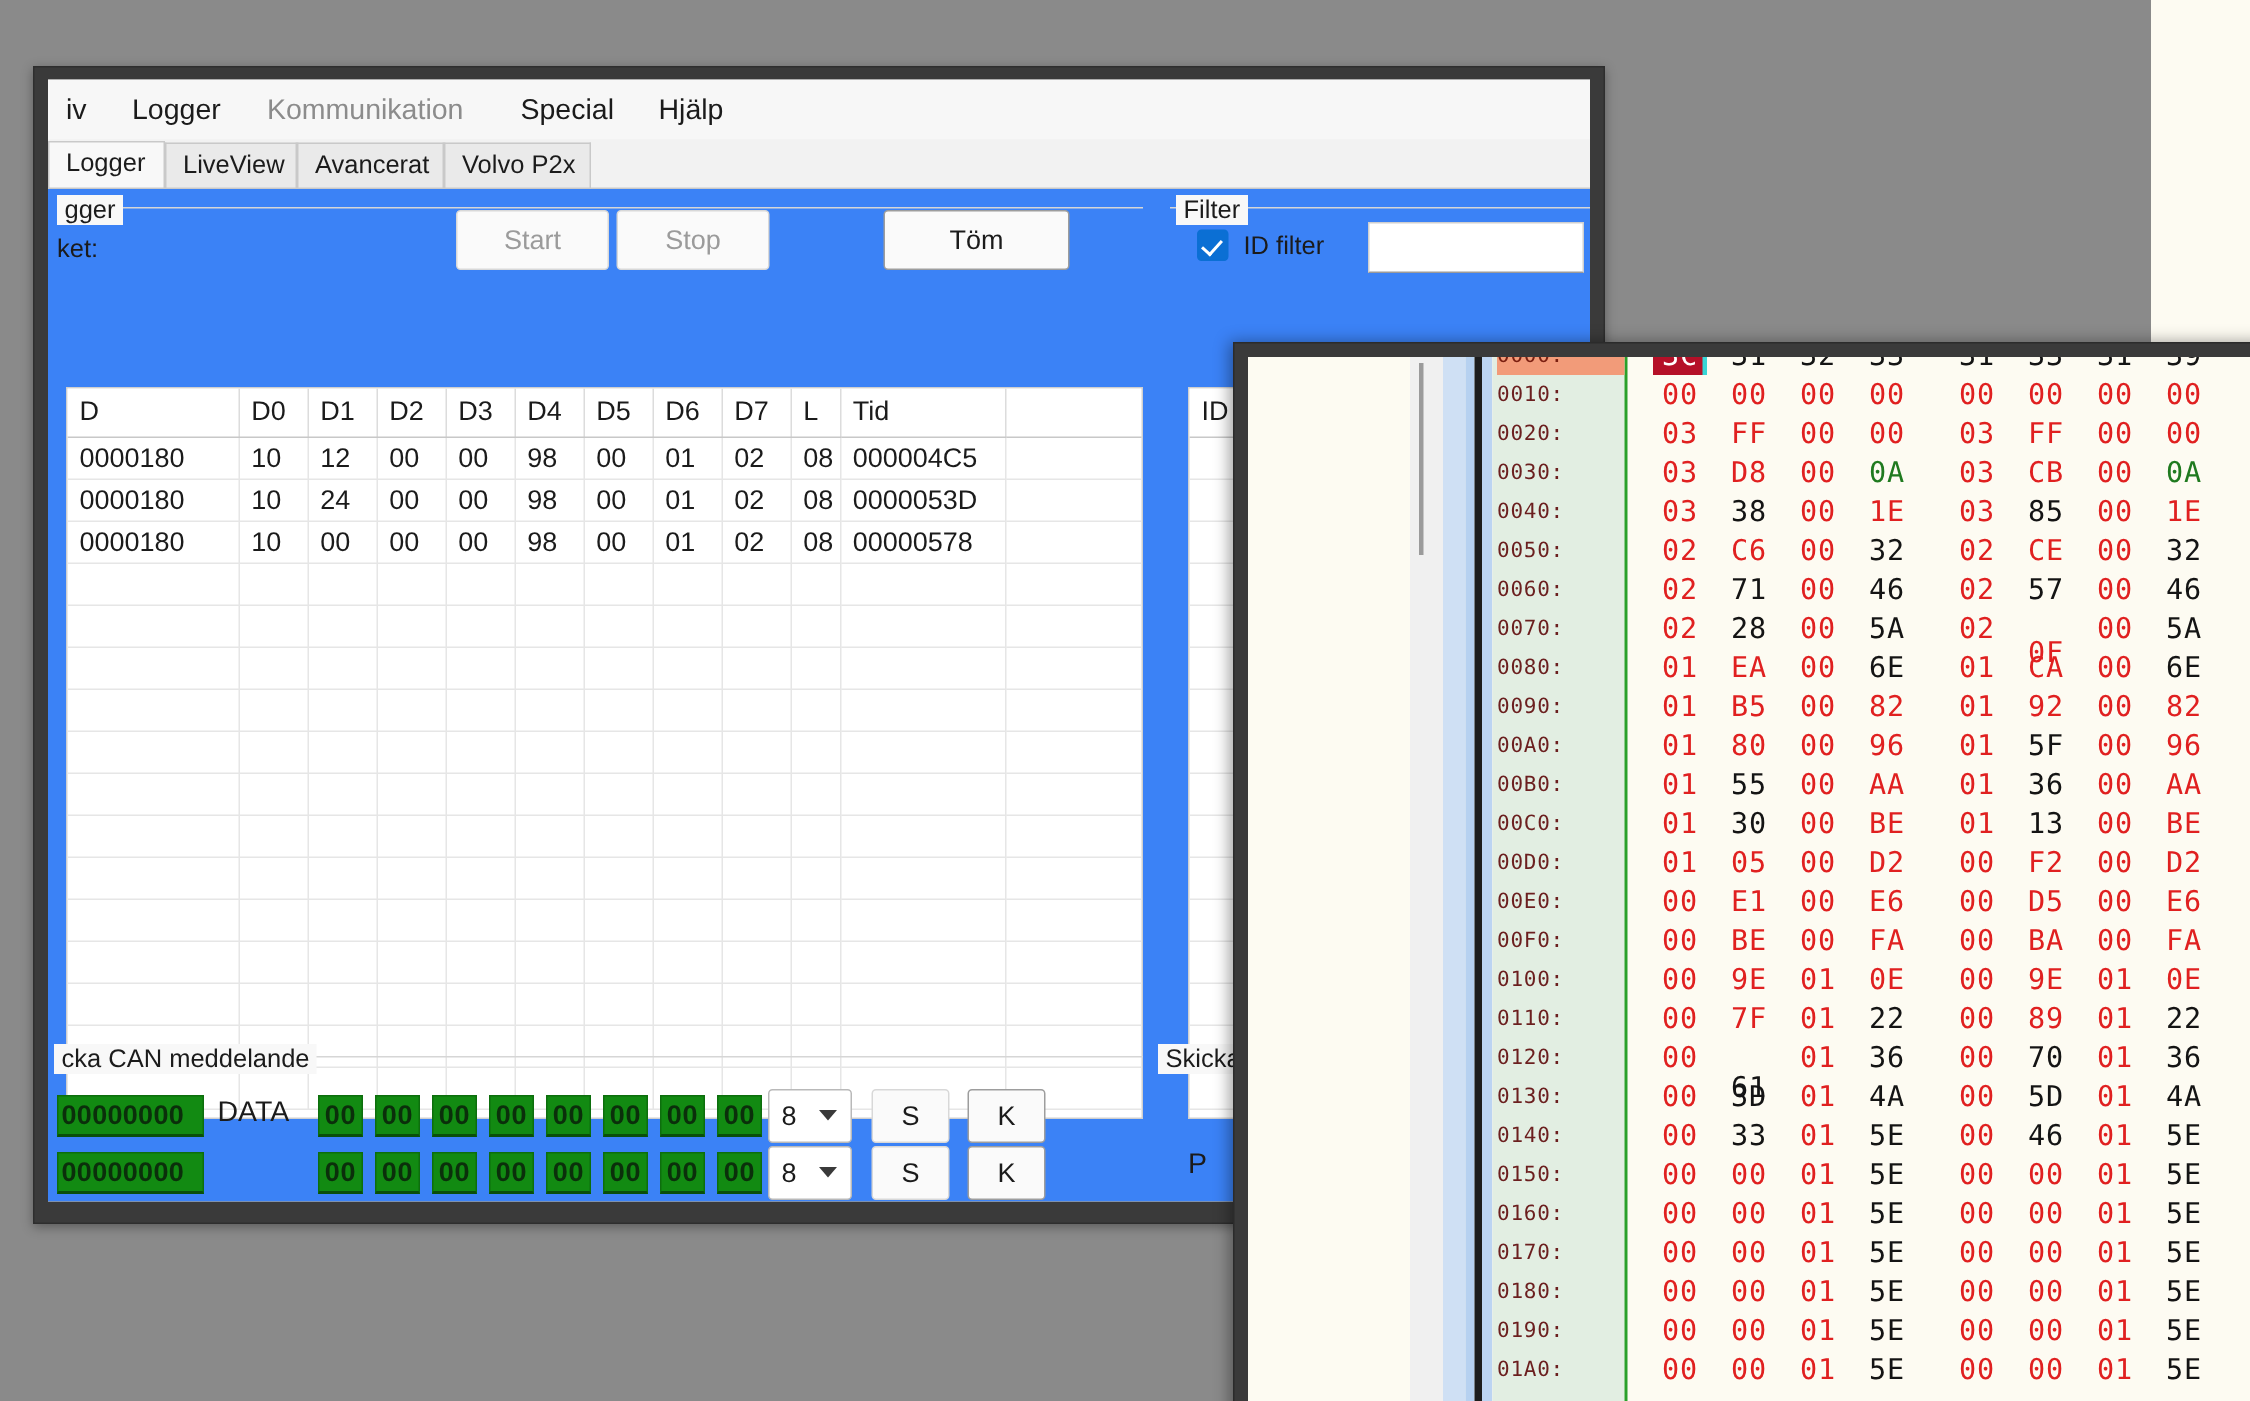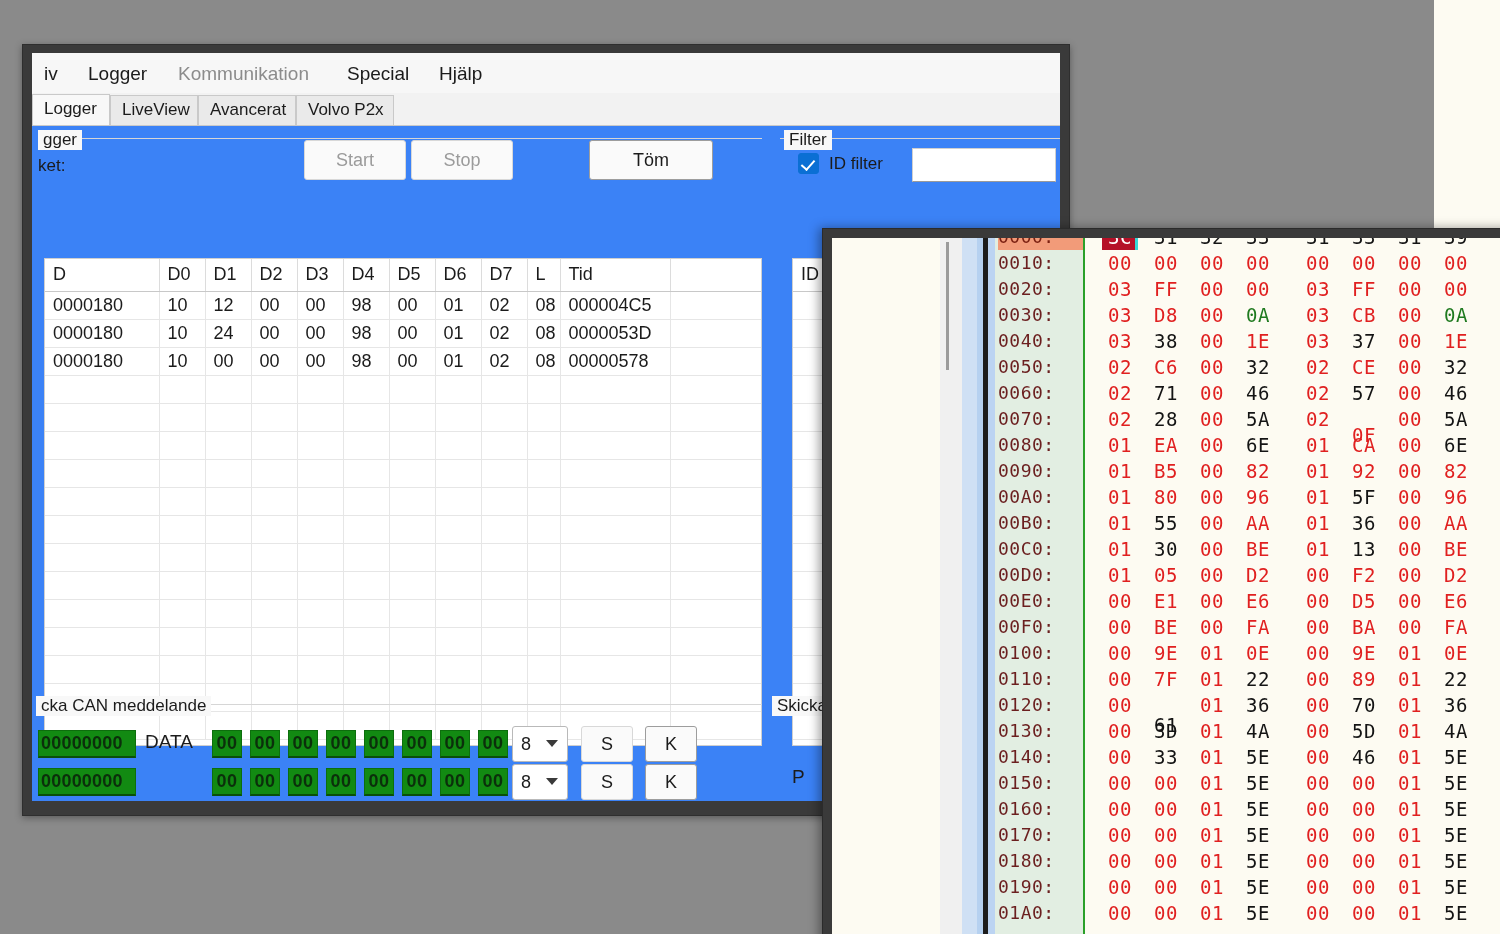--- a/index.html
+++ b/index.html
@@ -124,21 +124,21 @@
   #hex-blue1{position:absolute;left:130px;top:0;width:15px;height:706px;background:#cfe0f4;}
   #hex-blue2{position:absolute;left:145px;top:0;width:6px;height:706px;background:#b6d1f0;}
   #hex-dark{position:absolute;left:151px;top:0;width:5px;height:706px;background:#1d1d1d;}
   #hex-blue3{position:absolute;left:156px;top:0;width:7px;height:706px;background:#bcd4f2;}
   #hex-body{position:absolute;left:163px;top:0;width:519px;height:706px;background:#fdfbf2;}
 
   #addr-col{position:absolute;left:0;top:0;width:88px;height:706px;background:#e2eee2;}
   #addr-sep{position:absolute;left:88px;top:0;width:2px;height:706px;background:#2aa02a;}
   .addr{
     position:absolute;left:3px;top:0;width:85px;height:26px;line-height:26px;
-    font-family:"DejaVu Sans Mono", monospace;font-size:18px;color:#6b1f1f;letter-spacing:.5px;
+    font-family:"DejaVu Sans Mono", monospace;font-size:14px;color:#6b1f1f;letter-spacing:.5px;
   }
   .addr.sel{background:#f29b79;color:#7a1f10;}
   .byte{
     position:absolute;top:0;height:26px;line-height:26px;width:36px;
     font-family:"DejaVu Sans Mono", monospace;font-size:19px;letter-spacing:.5px;text-align:center;
   }
   .byte.r{color:#e02020;}
   .byte.k{color:#141414;}
   .byte.g{color:#1f7a1f;}
   .byte.sel{background:#b51028;color:#ffffff;}
@@ -696,21 +696,21 @@
           <div class="byte r" style="left: 351px; top: 64px;">CB</div>
           <div class="byte r" style="left: 397px; top: 64px;">00</div>
           <div class="byte g" style="left: 443px; top: 64px;">0A</div>
           <div class="byte r" style="left: 503px; top: 64px;">03</div>
           <div class="addr" style="top: 90px;">0040:</div>
           <div class="byte r" style="left: 107px; top: 90px;">03</div>
           <div class="byte k" style="left: 153px; top: 90px;">38</div>
           <div class="byte r" style="left: 199px; top: 90px;">00</div>
           <div class="byte r" style="left: 245px; top: 90px;">1E</div>
           <div class="byte r" style="left: 305px; top: 90px;">03</div>
-          <div class="byte k" style="left: 351px; top: 90px;">37</div>
+          <div class="byte k" style="left: 351px; top: 90px;">85</div>
           <div class="byte r" style="left: 397px; top: 90px;">00</div>
           <div class="byte r" style="left: 443px; top: 90px;">1E</div>
           <div class="byte r" style="left: 503px; top: 90px;">02</div>
           <div class="addr" style="top: 116px;">0050:</div>
           <div class="byte r" style="left: 107px; top: 116px;">02</div>
           <div class="byte r" style="left: 153px; top: 116px;">C6</div>
           <div class="byte r" style="left: 199px; top: 116px;">00</div>
           <div class="byte k" style="left: 245px; top: 116px;">32</div>
           <div class="byte r" style="left: 305px; top: 116px;">02</div>
           <div class="byte r" style="left: 351px; top: 116px;">CE</div>

